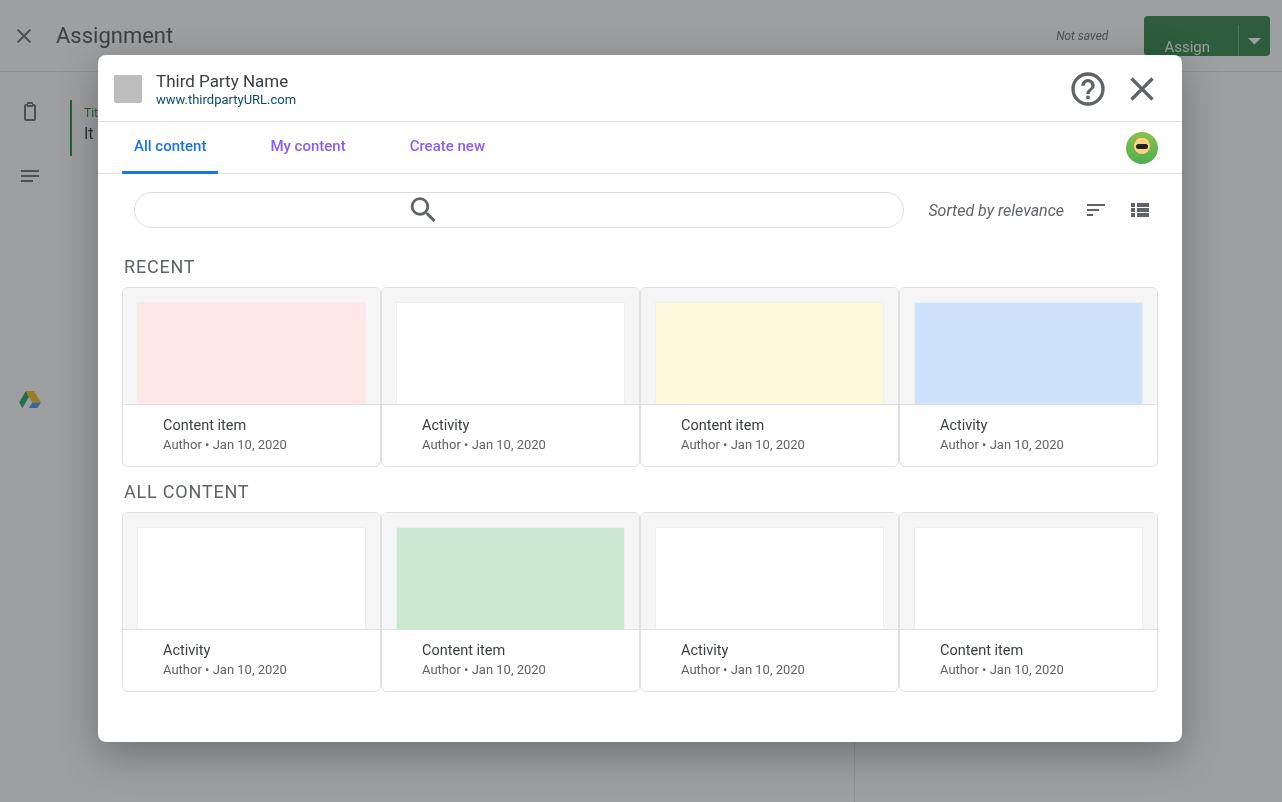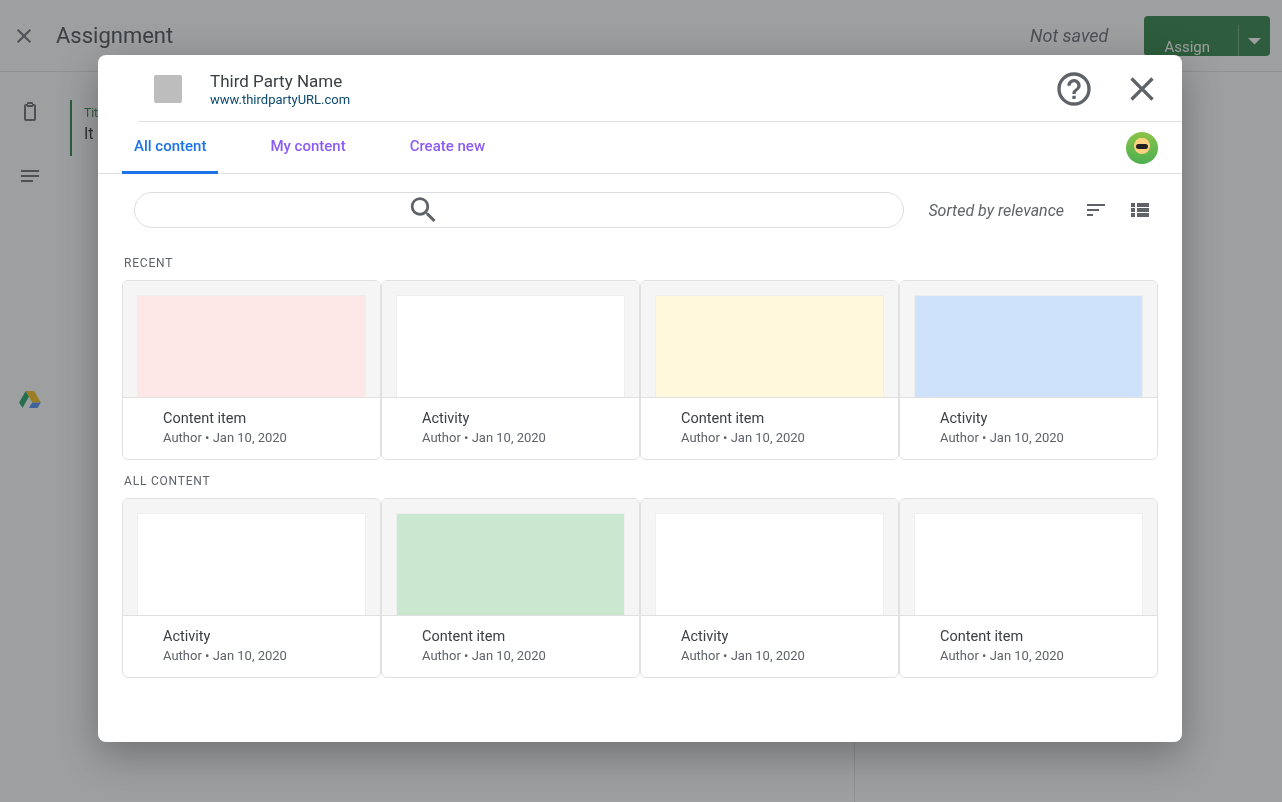--- a/index.html
+++ b/index.html
@@ -20,21 +20,21 @@
   .bk-header {
     height: 72px;
     border-bottom: 1px solid #e0e0e0;
     display: flex; align-items: center;
     padding: 0 12px;
     gap: 20px;
   }
   .bk-close { width: 24px; height: 24px; color:#5f6368; display:flex; align-items:center; justify-content:center;}
   .bk-title { font-size: 22px; color:#3c4043; font-weight:400; letter-spacing:0; }
   .bk-spacer { flex:1; }
-  .bk-unsaved { color:#5f6368; font-style: italic; font-size:18px; margin-right:16px;}
+  .bk-unsaved { color:#5f6368; font-style: italic; font-size:12px; margin-right:16px;}
   .bk-assign-btn {
     display:flex; align-items:flex-end; height:40px;
     border-radius:4px; overflow:hidden;
     background:#1e7b34; color:#fff;gap:8px;
   }
   .bk-assign-btn .main { display:flex; align-items:center; padding:0 20px; font-size:15px;}
   .bk-assign-btn .drop { display:flex; align-items:center; justify-content:center; width:32px; border-left:1px solid rgba(255,255,255,0.3);}
   .bk-left {
     position:absolute; left:0; top:72px; bottom:0; width:60px;
     display:flex; flex-direction:column; align-items:center; gap:40px;
@@ -61,22 +61,21 @@
     width:1084px; height:687px;
     background:#fff; border-radius:8px;
     box-shadow: 0 12px 40px rgba(0,0,0,0.3);
     display:flex; flex-direction:column;
     overflow:hidden;
   }
   .m-header {
     display:flex; align-items:center;
     padding:14px 20px 12px 16px;
     border-bottom:1px solid #e0e0e0;
-    gap:28px;
-    margin-left:40px;
+    gap:14px;
   }
   .m-logo { width:28px; height:28px; background:#bdbdbd; border-radius:2px;}
   .m-titles { flex:1;}
   .m-title { font-size:17px; color:#3c4043;}
   .m-url { font-size:13px; color:#0c4a6e; margin-top:1px;}
   .m-iconbtn { width:40px;height:40px; display:flex;align-items:center;justify-content:center; color:#5f6368; border-radius:50%; cursor:pointer;}
 
   .m-tabs {
     display:flex; align-items:center; padding:0 24px; height:52px;
     border-bottom:1px solid #e0e0e0;
@@ -114,21 +113,21 @@
     color:#5f6368;
   }
   .search input { border:none; outline:none; flex:1; font-size:14px; background:transparent;}
   .sorted { font-style:italic; color:#5f6368; font-size:16px; margin-left:auto;}
   .tb-ico { width:24px;height:24px; color:#5f6368; display:flex;align-items:center;justify-content:center; cursor:pointer;}
 
   .m-body {
     padding:14px 24px 24px 24px;
   }
   .section-label {
-    font-size:12px; letter-spacing:0.8px; color:#5f6368;
+    font-size:18px; letter-spacing:0.8px; color:#5f6368;
     margin:14px 0 10px 2px;
   }
   .grid {
     display:grid; grid-template-columns: repeat(4, 1fr);
   }
   .card {
     border:1px solid #e0e0e0; border-radius:6px; overflow:hidden;
     cursor:pointer; background:#fff;
   }
   .thumb-wrap { height:116px; background:#f5f5f5; padding:14px 14px 0 14px;}

